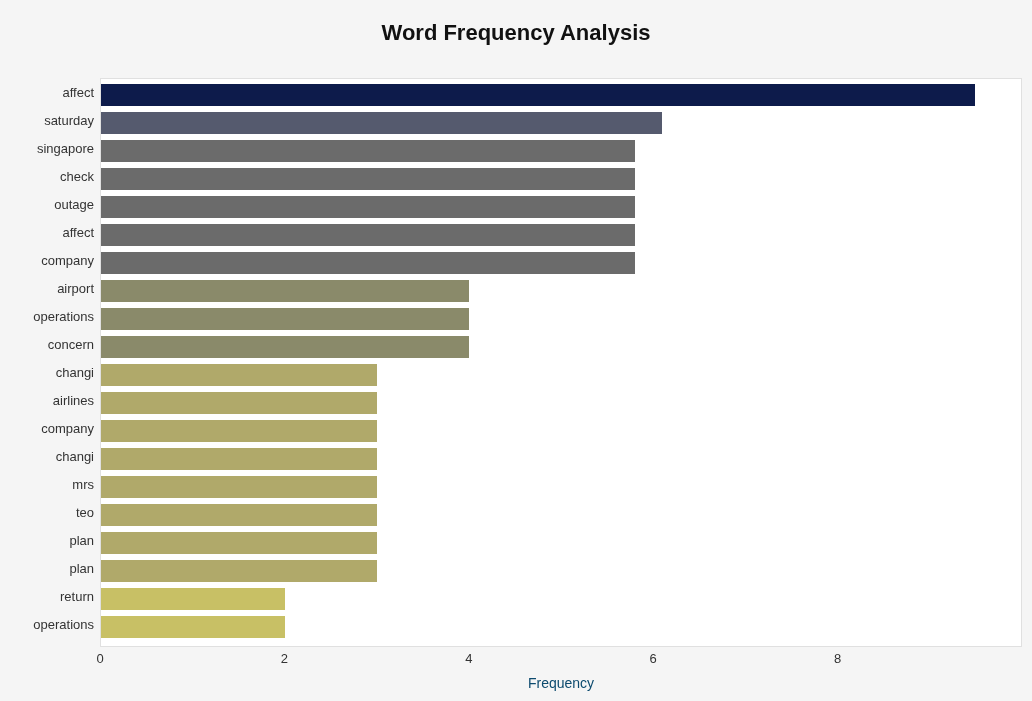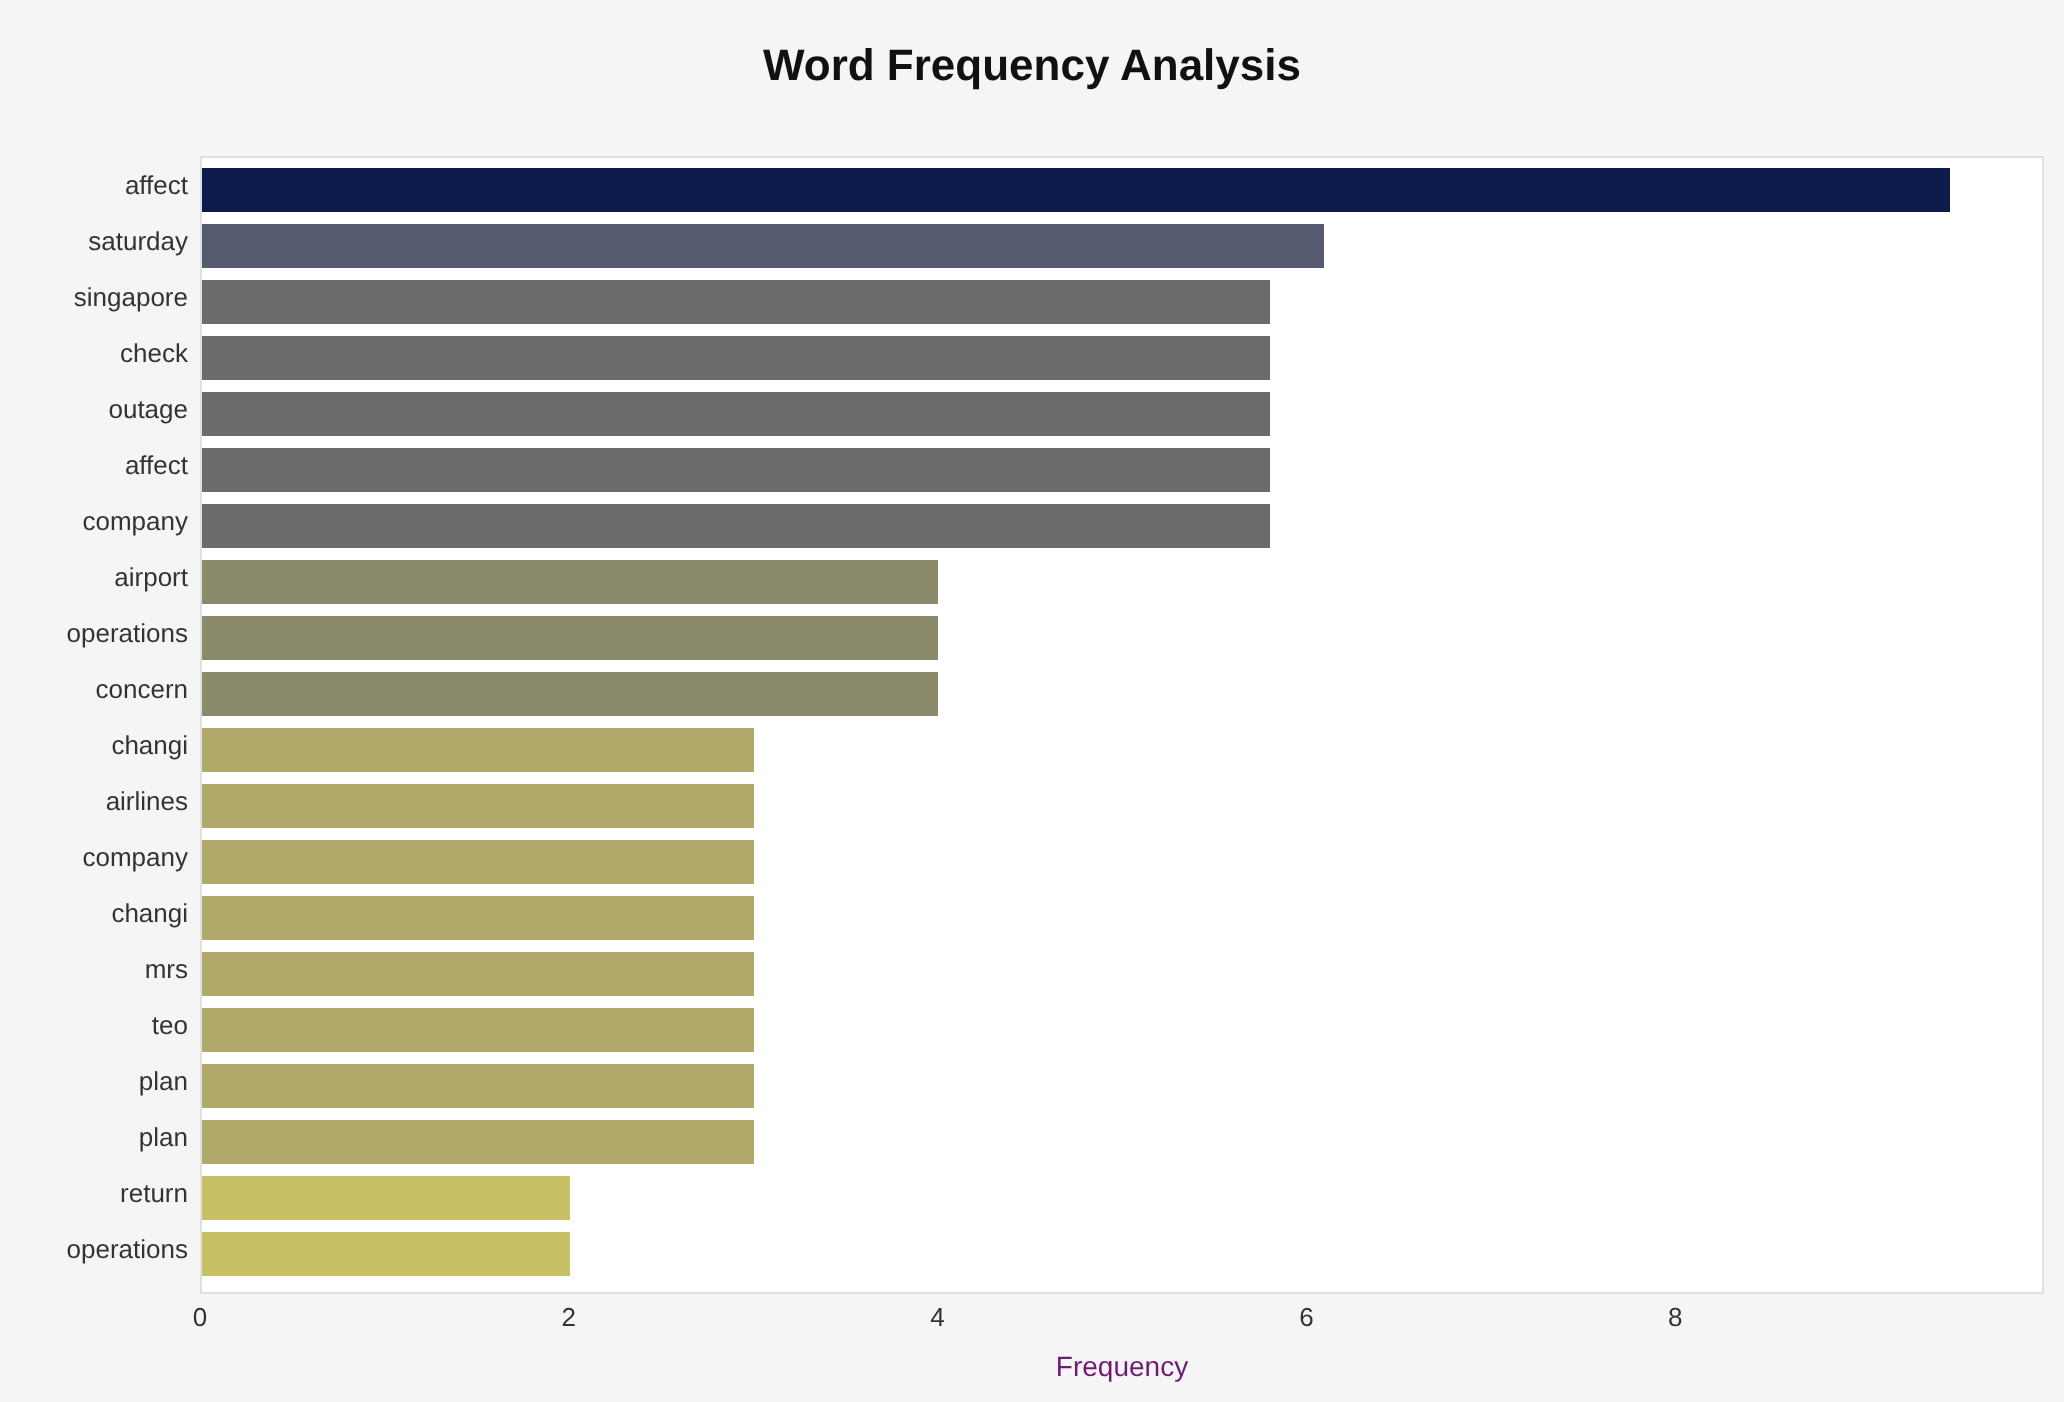--- a/index.html
+++ b/index.html
@@ -82,21 +82,21 @@
     }
     .x-tick {
       position: absolute;
       font-size: 13px;
       color: #333;
       transform: translateX(-50%);
     }
     .x-label {
       text-align: center;
       font-size: 14px;
-      color: #701a75;
+      color: #0c4a6e;
       margin-top: 4px;
     }
     
     .bars-container::before {
       content: '';
       position: absolute;
       top: 0; bottom: 0;
       left: 0; right: 0;
       background-image: repeating-linear-gradient(
         to right,

